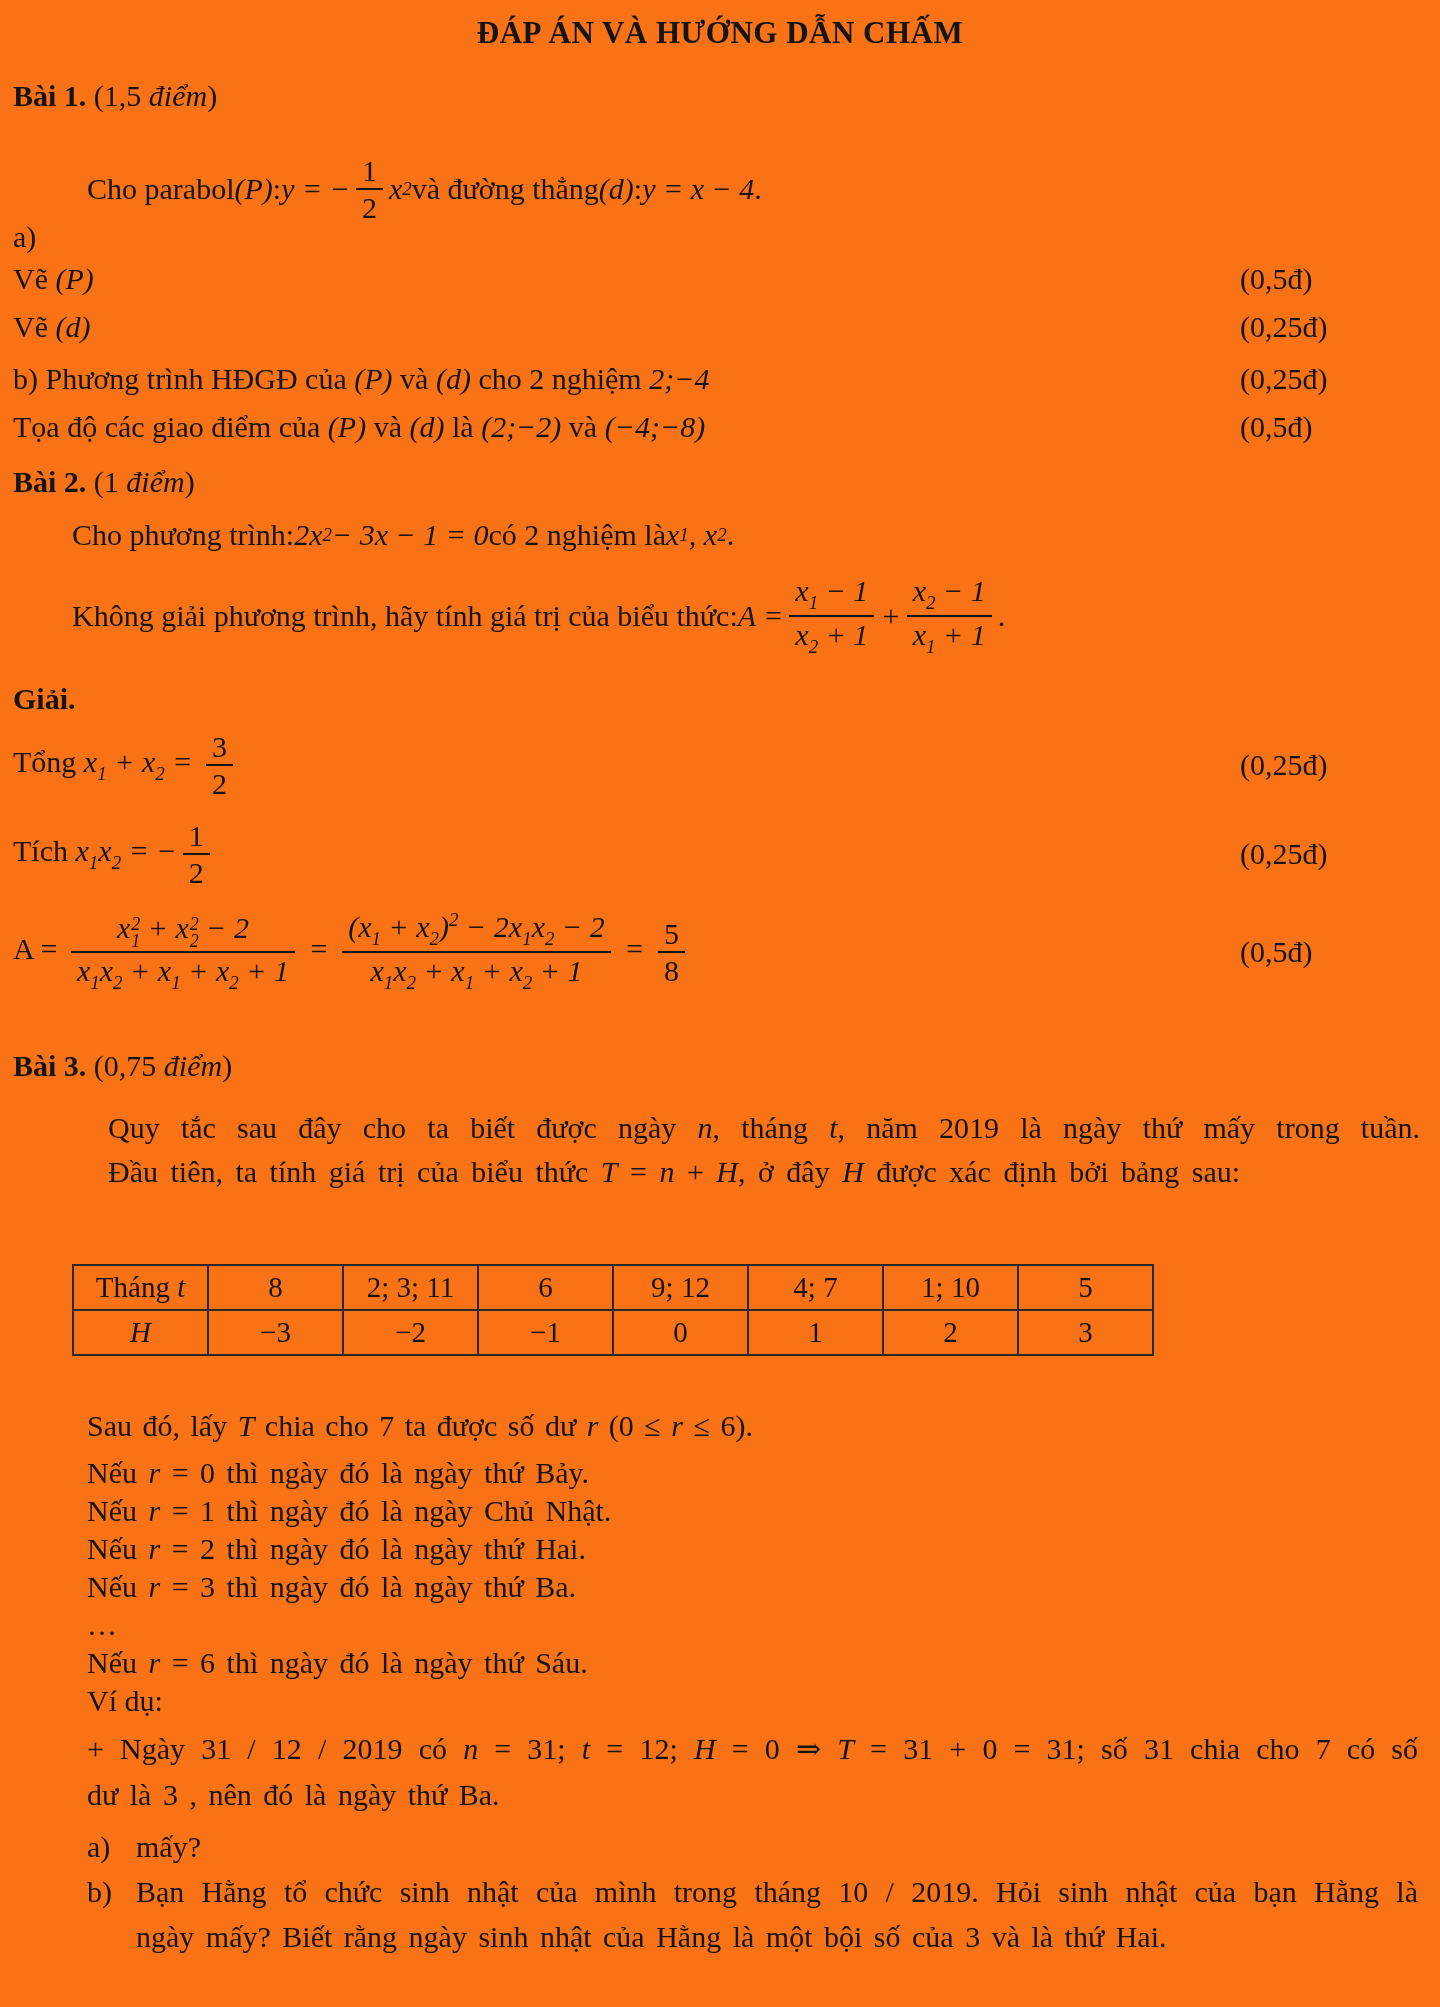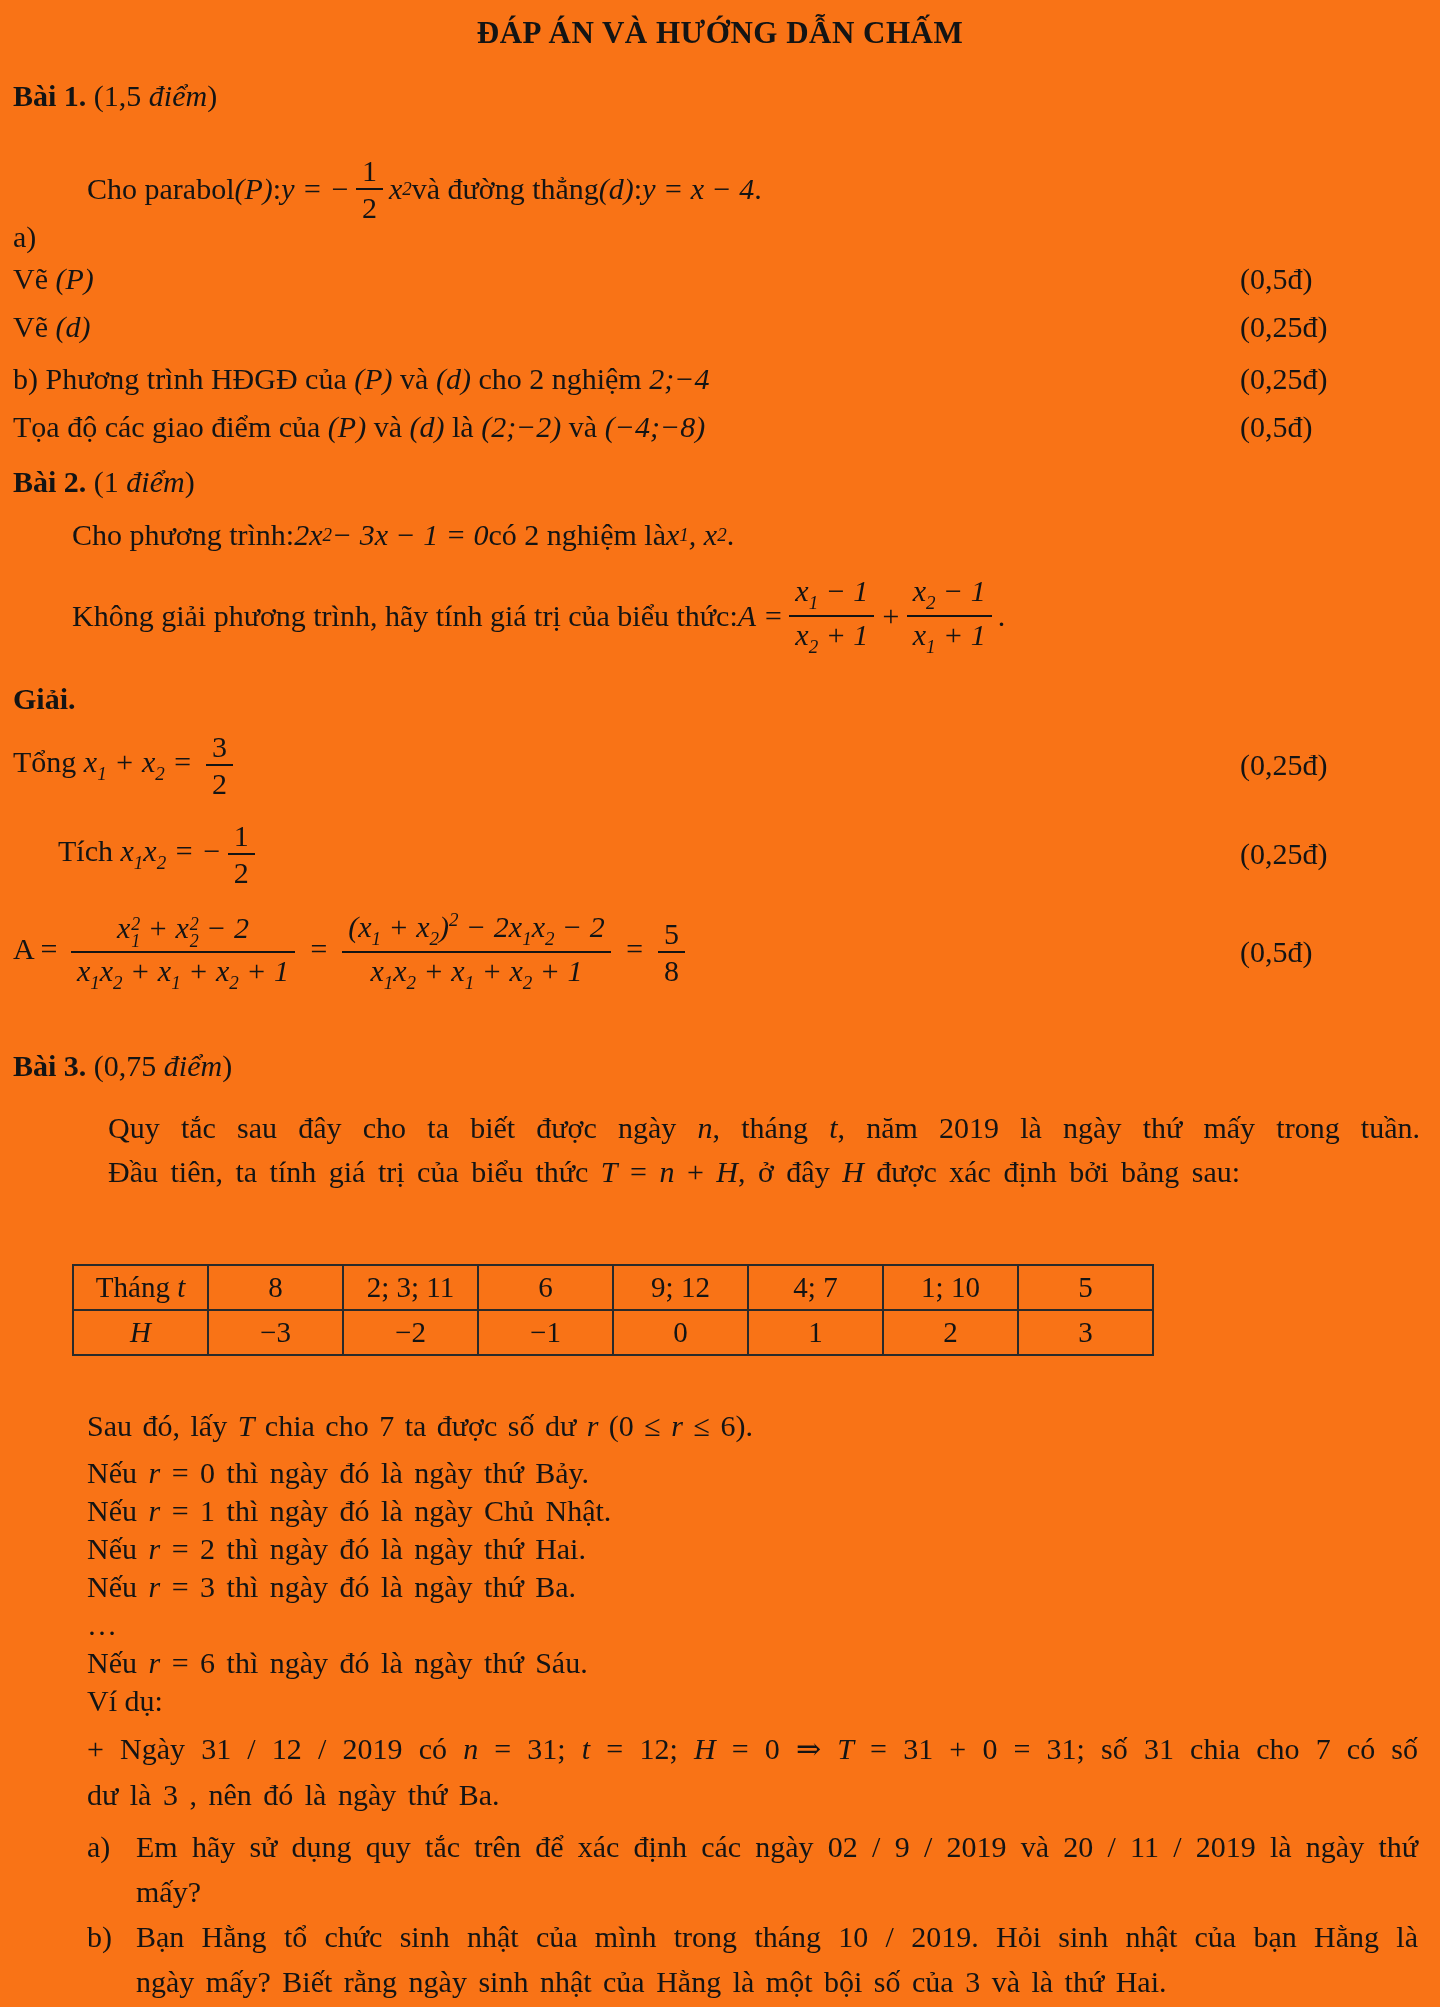--- a/index.html
+++ b/index.html
@@ -41,21 +41,21 @@
   .intro1{margin-top:30px;min-height:86px;display:flex;align-items:center;}
   .a-line{margin-top:-14px;line-height:38px;}
   .r-p{margin-top:4px;min-height:38px;}
   .r-d{margin-top:10px;min-height:38px;}
   .r-b{margin-top:14px;min-height:38px;text-align:right;}
   .r-toa{margin-top:10px;min-height:38px;}
   .chopt{margin-top:10px;min-height:46px;display:flex;align-items:center;}
   .khong{margin-top:8px;min-height:100px;display:flex;align-items:center;}
   .giai{margin-top:14px;line-height:38px;}
   .r-tong{margin-top:4px;min-height:86px;}
-  .r-tich{margin-top:2px;min-height:88px;padding-left:45px;}
+  .r-tich{margin-top:2px;min-height:88px;}
   .r-a{margin-top:2px;min-height:104px;}
   .para{margin-top:20px;width:1312px;line-height:44px;word-spacing:5px;}
   .jl{text-align:justify;text-align-last:justify;}
   table.htab{margin-top:70px;margin-left:72px;width:1082px;border-collapse:collapse;table-layout:fixed;}
   table.htab td{border:2px solid #2a2a2a;height:43px;text-align:center;font-size:29px;padding:0;}
   .saudo{margin-top:48px;line-height:44px;word-spacing:3px;}
   .neu{line-height:38px;word-spacing:4px;}
   .neu-first{margin-top:6px;}
   .dots{line-height:38px;}
   .vidu{line-height:38px;}
@@ -194,21 +194,20 @@
 
   <div class="expara ml87">
     <div class="jl"><span class="rm">+ Ngày 31 / 12 / 2019 có </span><span class="mi">n</span><span class="rm"> = 31; </span><span class="mi">t</span><span class="rm"> = 12; </span><span class="mi">H</span><span class="rm"> = 0 ⇒ </span><span class="mi">T</span><span class="rm"> = 31 + 0 = 31; số 31 chia cho 7 có số</span></div>
     <div><span class="rm">dư là 3 , nên đó là ngày thứ Ba.</span></div>
   </div>
 
   <div class="items">
     <div class="item">
       <div class="marker">a)</div>
       <div class="itext">
-        <div class="jl"><span class="rm">Em hãy sử dụng quy tắc trên để xác định các ngày 02 / 9 / 2019 và 20 / 11 / 2019 là ngày thứ</span></div>
         <div><span class="rm">mấy?</span></div>
       </div>
     </div>
     <div class="item">
       <div class="marker">b)</div>
       <div class="itext">
         <div class="jl"><span class="rm">Bạn Hằng tổ chức sinh nhật của mình trong tháng 10 / 2019. Hỏi sinh nhật của bạn Hằng là</span></div>
         <div><span class="rm">ngày mấy? Biết rằng ngày sinh nhật của Hằng là một bội số của 3 và là thứ Hai.</span></div>
       </div>
     </div>

